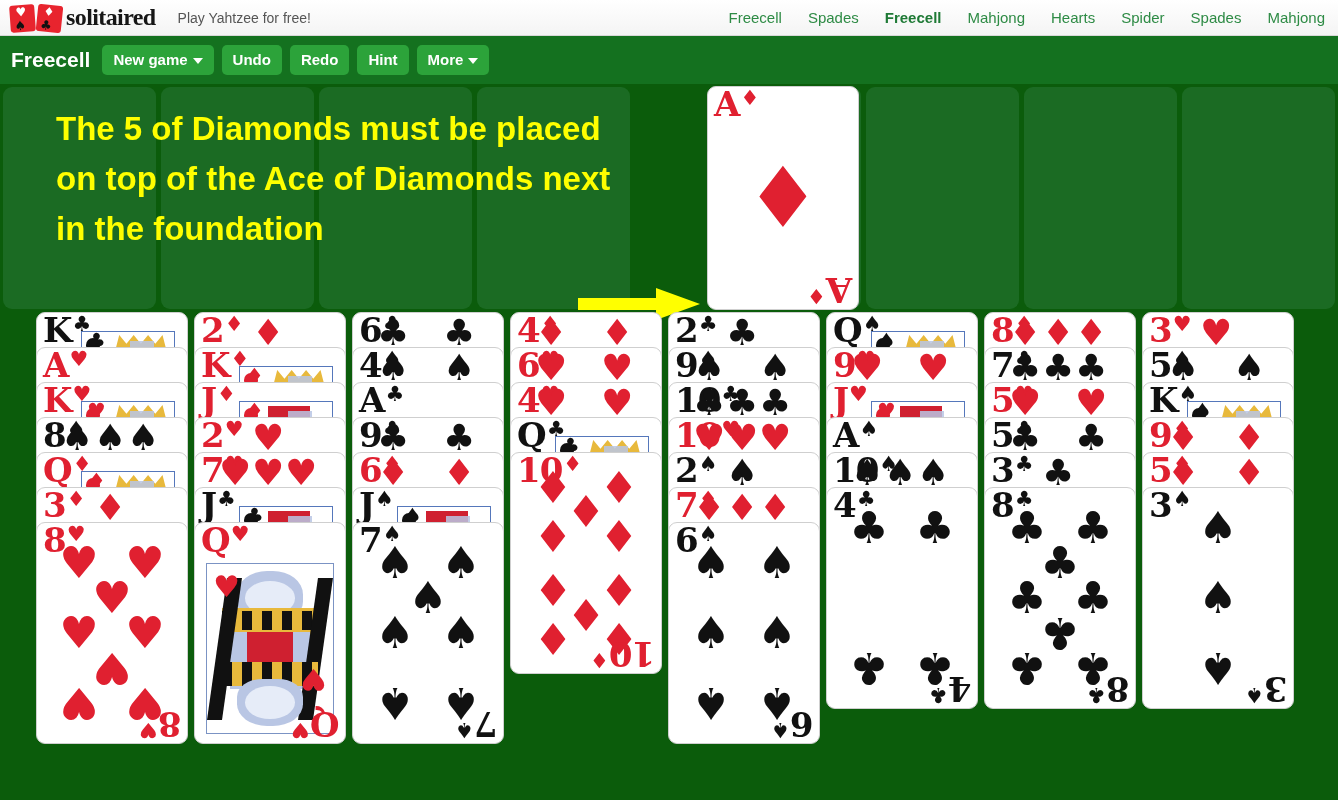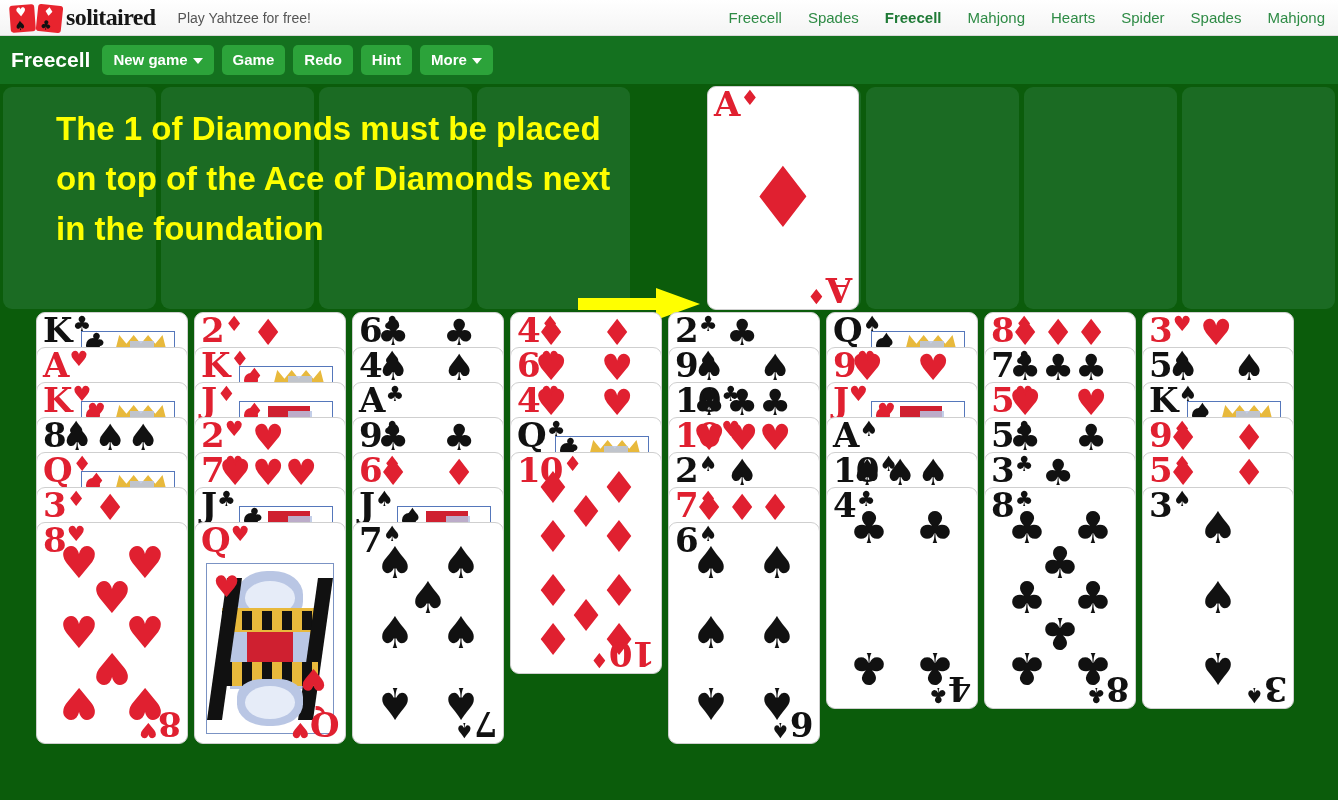--- a/index.html
+++ b/index.html
@@ -156,21 +156,21 @@
       <a href="#">Hearts</a>
       <a href="#">Spider</a>
       <a href="#">Spades</a>
       <a href="#">Mahjong</a>
     </div>
   </div>
 
   <div class="gamebar">
     <div class="gtitle">Freecell</div>
     <button class="gbtn"><span>New game</span><span class="caret"></span></button>
-    <button class="gbtn">Game</button>
+    <button class="gbtn">Undo</button>
     <button class="gbtn">Redo</button>
     <button class="gbtn">Hint</button>
     <button class="gbtn"><span>More</span><span class="caret"></span></button>
   </div>
 
   <div class="board">
 
     <div class="slot" style="left:3px;"></div>
     <div class="slot" style="left:161px;"></div>
     <div class="slot" style="left:319px;"></div>
@@ -806,18 +806,18 @@
               <span class="black inv" style="left: 50%; top: calc(82%);">♠</span>
             </div>
             <div class="corner br black">
               <span class="rank">3</span>
               <span class="csuit">♠</span>
             </div>
           </div>
         </div>
       </div>
 
-    <div class="annot">The 1 of Diamonds must be placed on top of the Ace of Diamonds next in the foundation</div>
+    <div class="annot">The 5 of Diamonds must be placed on top of the Ace of Diamonds next in the foundation</div>
     <svg class="arrow" viewBox="0 0 122 36">
       <polygon points="0,12 78,12 78,2 122,18 78,34 78,24 0,24" fill="#ffff00"></polygon>
     </svg>
   </div>
 </div>
 
 </body></html>

